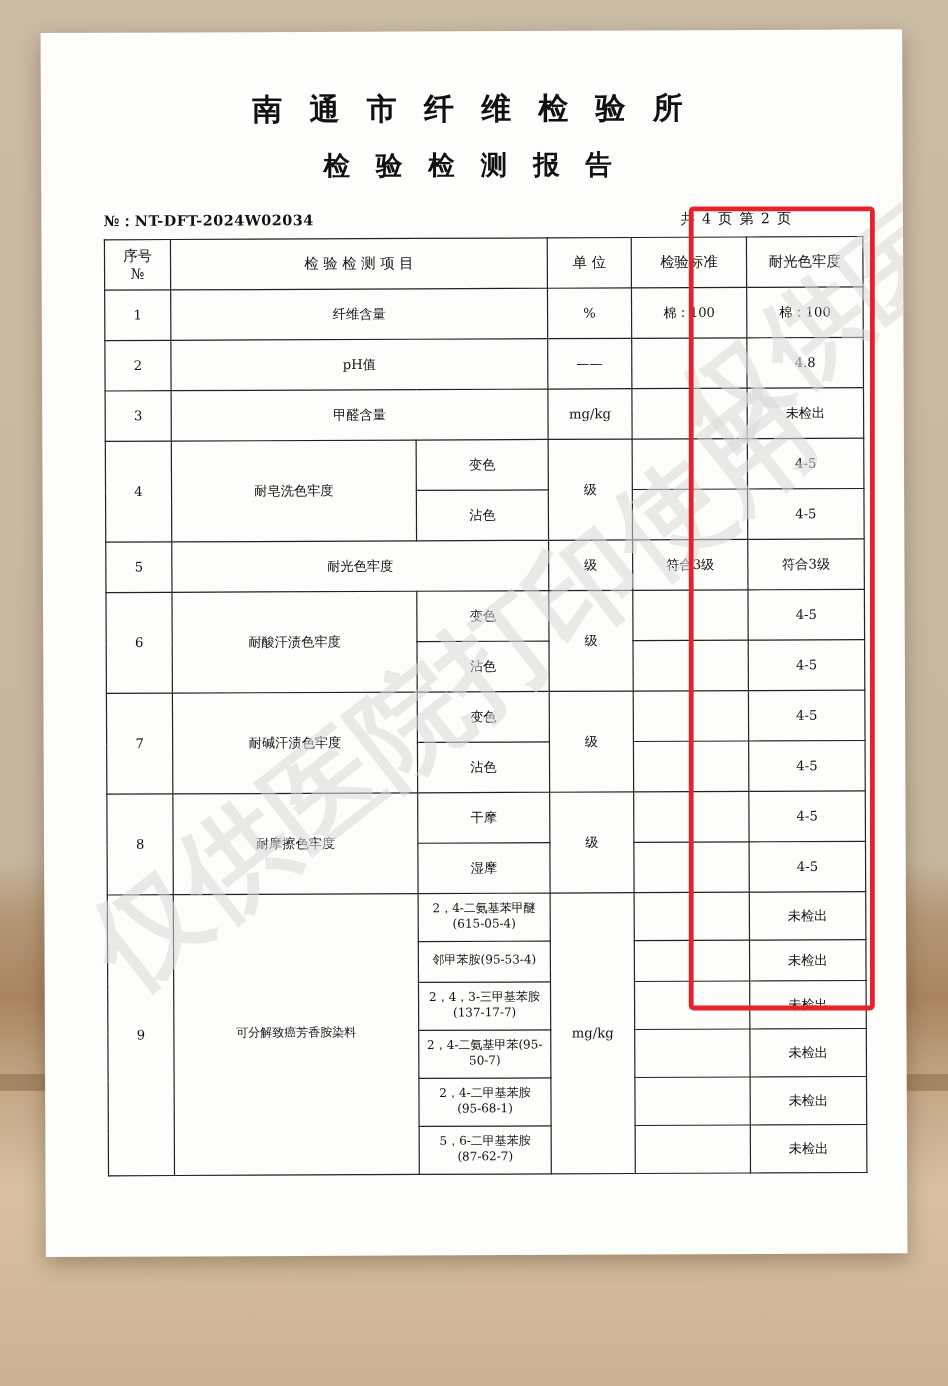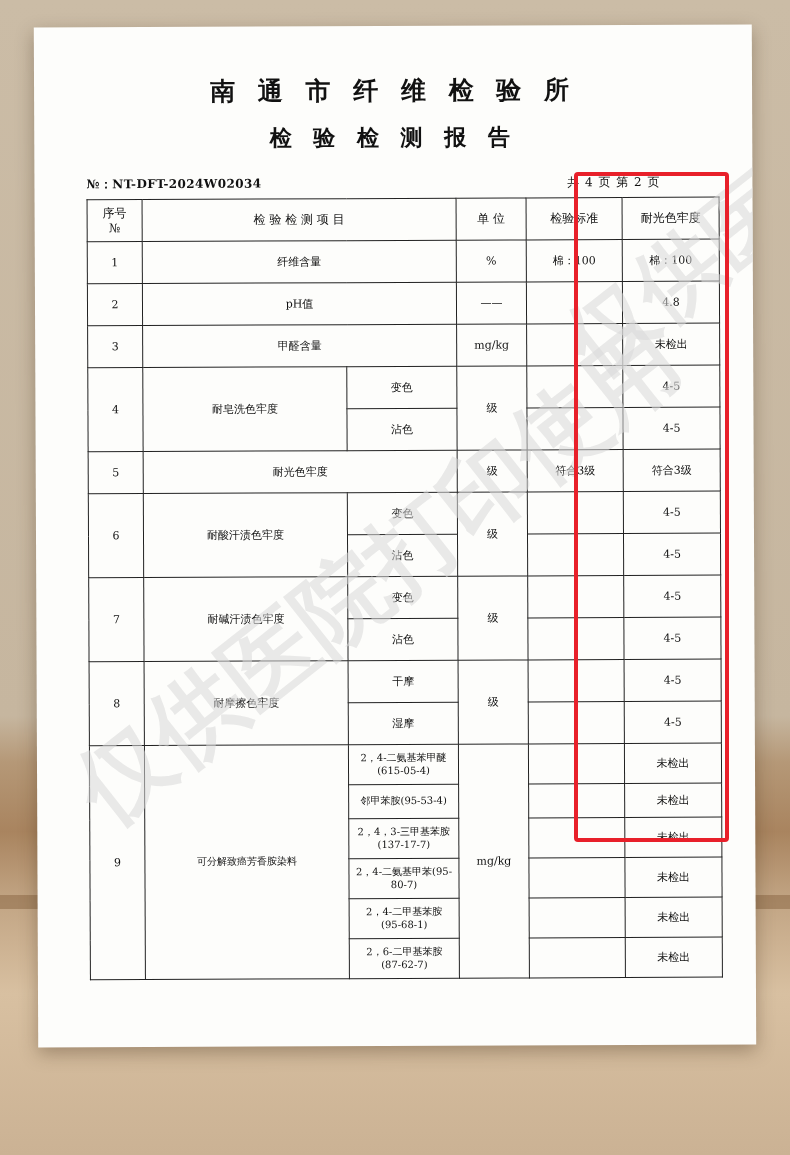--- a/index.html
+++ b/index.html
@@ -235,36 +235,36 @@
         <td class="tiny">
           <div>2，4，3-三甲基苯胺</div>
           <div>(137-17-7)</div>
         </td>
         <td></td>
         <td>未检出</td>
       </tr>
       <tr style="height:40px">
         <td class="tiny">
           <div>2，4-二氨基甲苯(95-</div>
-          <div>80-7)</div>
+          <div>50-7)</div>
         </td>
         <td></td>
         <td>未检出</td>
       </tr>
       <tr style="height:40px">
         <td class="tiny">
           <div>2，4-二甲基苯胺</div>
           <div>(95-68-1)</div>
         </td>
         <td></td>
         <td>未检出</td>
       </tr>
       <tr style="height:40px">
         <td class="tiny">
-          <div>2，6-二甲基苯胺</div>
+          <div>5，6-二甲基苯胺</div>
           <div>(87-62-7)</div>
         </td>
         <td></td>
         <td>未检出</td>
       </tr>
     </tbody>
   </table>
 
 </div>
 

